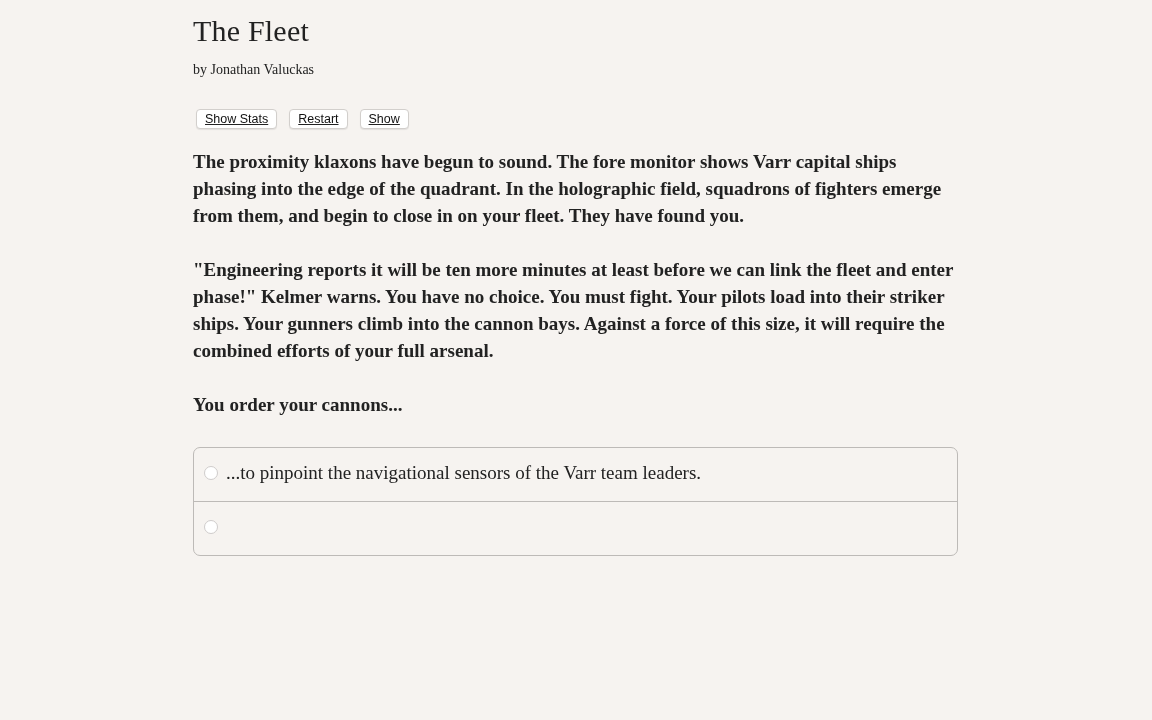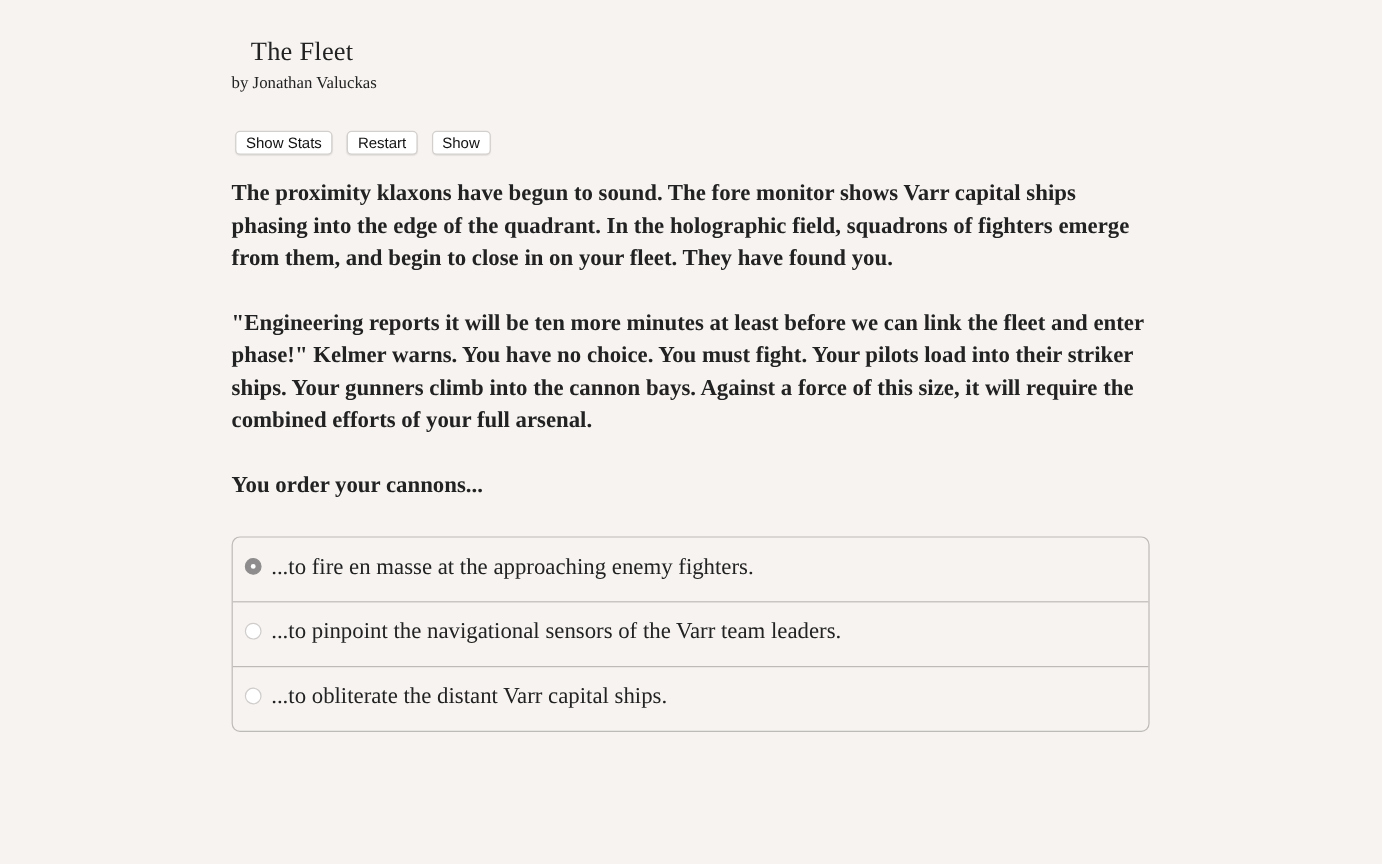--- a/index.html
+++ b/index.html
@@ -3,23 +3,23 @@
 <meta charset="utf-8">
 <style>
   html, body { margin:0; padding:0; }
   body {
     width:1152px; height:720px; overflow:hidden;
     background:#f6f3f0;
     font-family:"DejaVu Serif", "Liberation Serif", serif;
     color:#222;
   }
   .page { position:absolute; left:193px; top:0; width:765px; }
-  h1 { position:absolute; top:14px; left:0; margin:16px; font-weight:normal; font-size:22px; font-family:"Liberation Serif", serif; letter-spacing:0.2px; white-space:nowrap; }
+  h1 { position:absolute; top:14px; left:0; margin:0; font-weight:normal; font-size:30px; font-family:"Liberation Serif", serif; letter-spacing:0.2px; white-space:nowrap; }
   h2 { position:absolute; top:62px; left:0; margin:0; font-weight:normal; font-size:14px; font-family:"Liberation Serif", serif; white-space:nowrap; }
-  .buttons { position:absolute; top:109px; left:3px; display:flex; gap:12px; }
+  .buttons { position:absolute; top:109px; left:3px; display:flex; gap:12px;text-decoration:underline; }
   .btn {
     font-family:"Liberation Sans", sans-serif; font-size:12.5px;
     background:#fff; border:1px solid #d2cfcc; border-radius:4px;
     padding:2px 8px; height:20px; box-sizing:border-box; line-height:15px;
     box-shadow:0 1px 1px rgba(0,0,0,0.08); color:#111; cursor:pointer;
   }
   .story { position:absolute; top:148px; left:0; width:765px; font-family:"Liberation Serif", serif; font-size:19px; line-height:27px; }
   .story p { margin:0 0 27px 0;font-weight:bold; }
   .choices {
     position:absolute; top:447px; left:0; width:763px;
@@ -53,22 +53,19 @@
   </div>
 
   <div class="story">
     <p>The proximity klaxons have begun to sound. The fore monitor shows Varr capital ships phasing into the edge of the quadrant. In the holographic field, squadrons of fighters emerge from them, and begin to close in on your fleet. They have found you.</p>
     <p>"Engineering reports it will be ten more minutes at least before we can link the fleet and enter phase!" Kelmer warns. You have no choice. You must fight. Your pilots load into their striker ships. Your gunners climb into the cannon bays. Against a force of this size, it will require the combined efforts of your full arsenal.</p>
     <p>You order your cannons...</p>
   </div>
 
   <div class="choices">
     <div class="choice">
-      <span class="radio checked"></span><span>...to fire en masse at the approaching enemy fighters.</span>
-    </div>
-    <div class="choice">
       <span class="radio"></span><span>...to pinpoint the navigational sensors of the Varr team leaders.</span>
     </div>
     <div class="choice">
-      <span class="radio"></span><span>...to obliterate the distant Varr capital ships.</span>
+      <span class="radio"></span>
     </div>
   </div>
 </div>
 
 </body></html>

